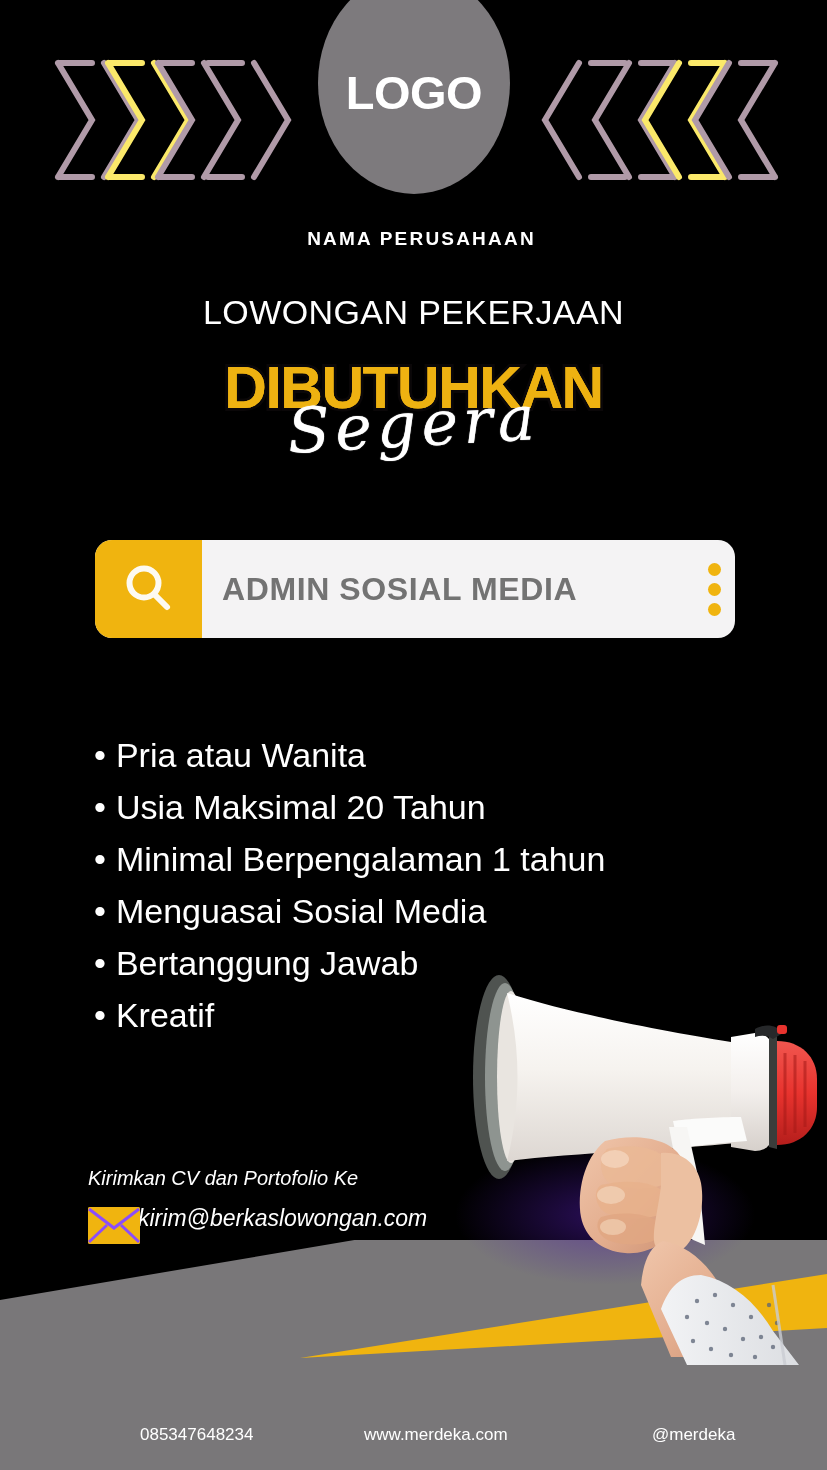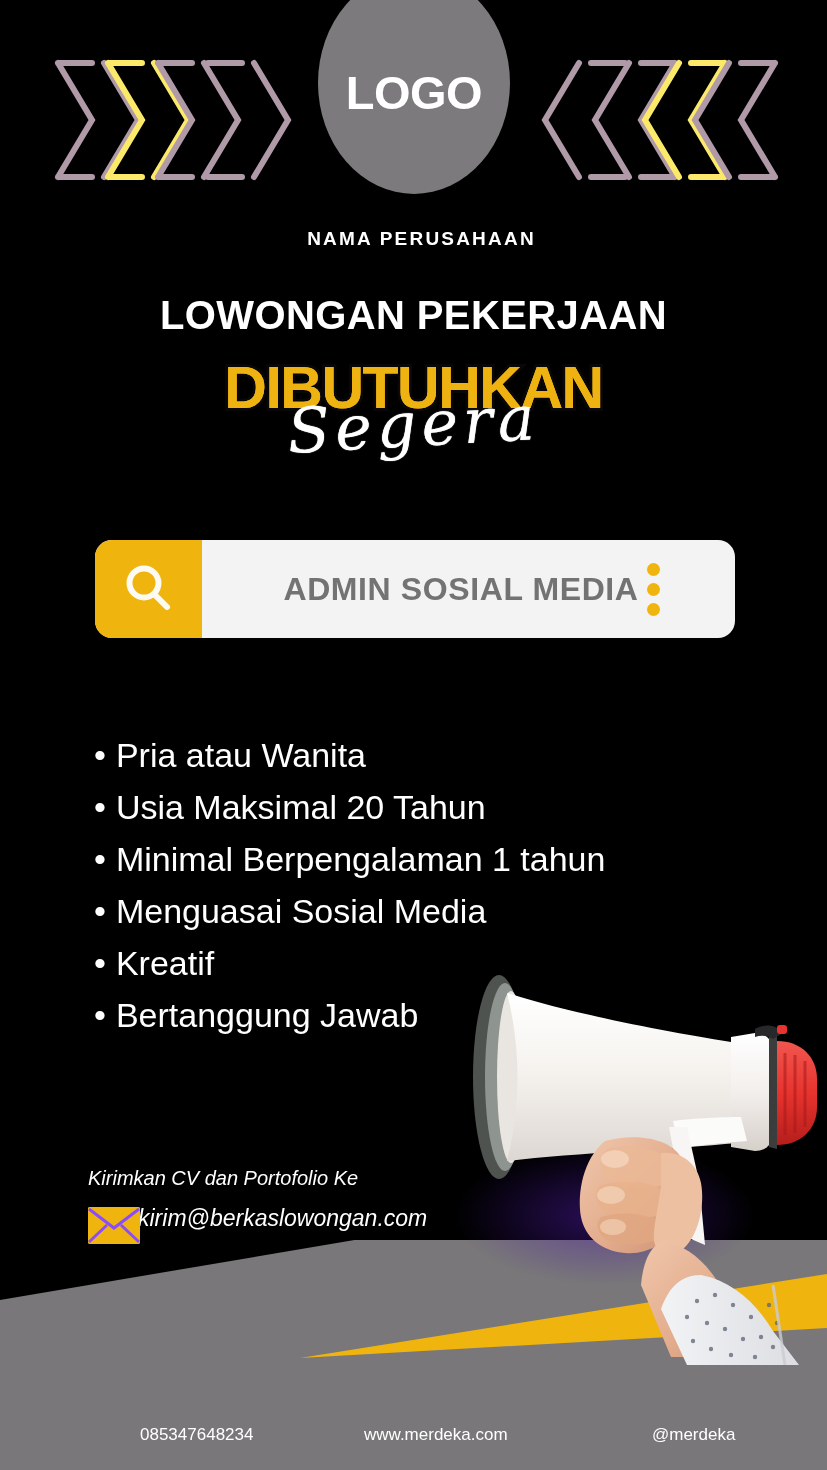--- a/index.html
+++ b/index.html
@@ -39,21 +39,21 @@
   .company-name {
     position:absolute; left:0; top:228px; width:827px;
     text-align:center; color:#fff;
     font-size:19px; font-weight:bold; letter-spacing:2.2px;padding-left:16px;
   }
 
   
   .headline {
     position:absolute; left:0; top:293px; width:827px;
     text-align:center; color:#fff;
-    font-size:40px; font-weight:bold; letter-spacing:0.4px;
+    font-size:34px; font-weight:normal; letter-spacing:0.4px;
   }
   .needed-wrap {
     position:absolute; left:0; top:358px; width:682px; height:130px;padding-left:40px;
   }
   .needed {
     position:absolute; left:0; top:0; width:827px;
     text-align:center;
     font-size:59px; font-weight:bold;
     letter-spacing:-1.5px;
     color:#eeb211;
@@ -92,21 +92,21 @@
     display:flex; align-items:stretch;
     overflow:hidden;
   }
   .search-btn {
     width:107px; flex:0 0 107px;
     background:#f0b40f;
     display:flex; align-items:center; justify-content:center;
   }
   .search-field {
     flex:1 1 auto; display:flex; align-items:center;
-    justify-content:center;
+    justify-content:space-between;
     padding:0 14px 0 20px;
   }
   .search-value {
     color:#737373; font-weight:bold;
     font-size:32px; letter-spacing:0.6px;
     white-space:nowrap;
   }
   .kebab { display:flex; flex-direction:column; gap:7px; margin-left:8px; }
   .kebab i {
     display:block; width:13px; height:13px;
@@ -252,24 +252,24 @@
     <div class="req">
       <span class="dot">•</span><span>Usia Maksimal 20 Tahun</span>
     </div>
     <div class="req">
       <span class="dot">•</span><span>Minimal Berpengalaman 1 tahun</span>
     </div>
     <div class="req">
       <span class="dot">•</span><span>Menguasai Sosial Media</span>
     </div>
     <div class="req">
+      <span class="dot">•</span><span>Bertanggung Jawab</span>
+    </div>
+    <div class="req">
       <span class="dot">•</span><span>Kreatif</span>
-    </div>
-    <div class="req">
-      <span class="dot">•</span><span>Bertanggung Jawab</span>
     </div>
   </div>
 
   <div class="contact">
     <div class="contact-label">Kirimkan CV dan Portofolio Ke</div>
     <div class="contact-email">
       <span class="env">
         <svg width="52" height="37" viewBox="0 0 52 37">
           <rect x="0" y="0" width="52" height="37" fill="#f0b40f"></rect>
           <path d="M1 2 L26 21 L51 2" fill="none" stroke="#8b4dfb" stroke-width="3"></path>

